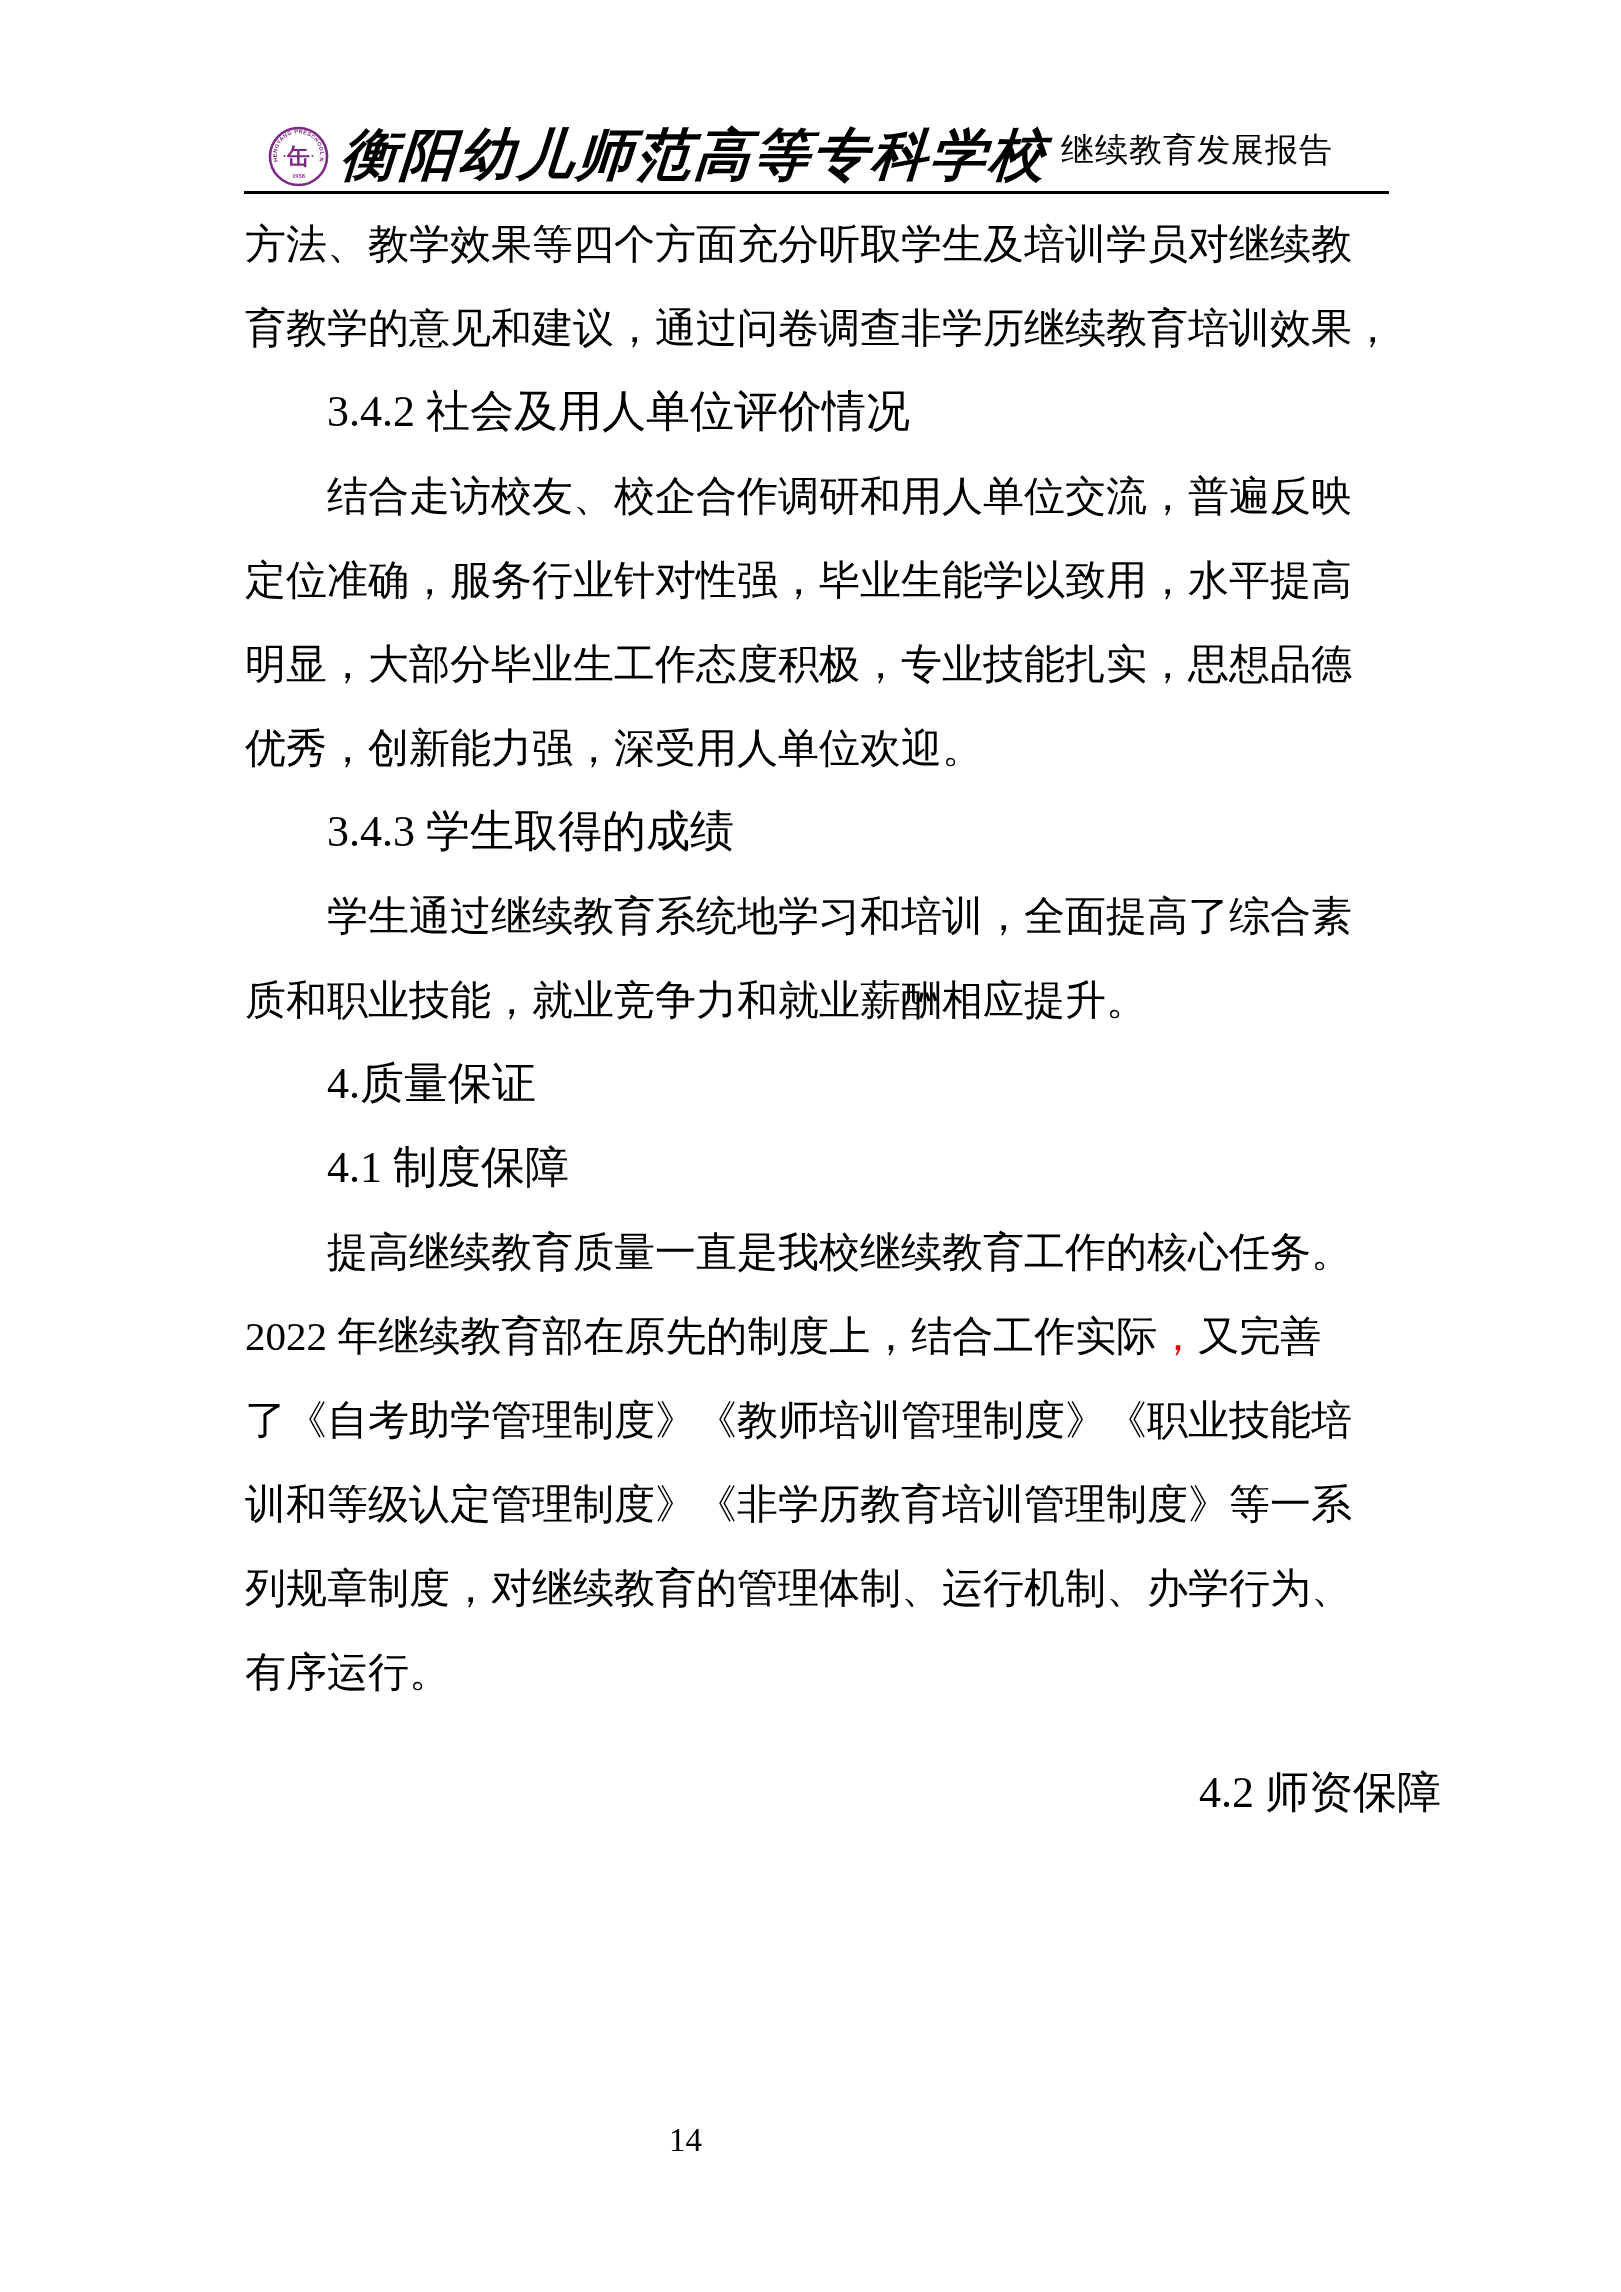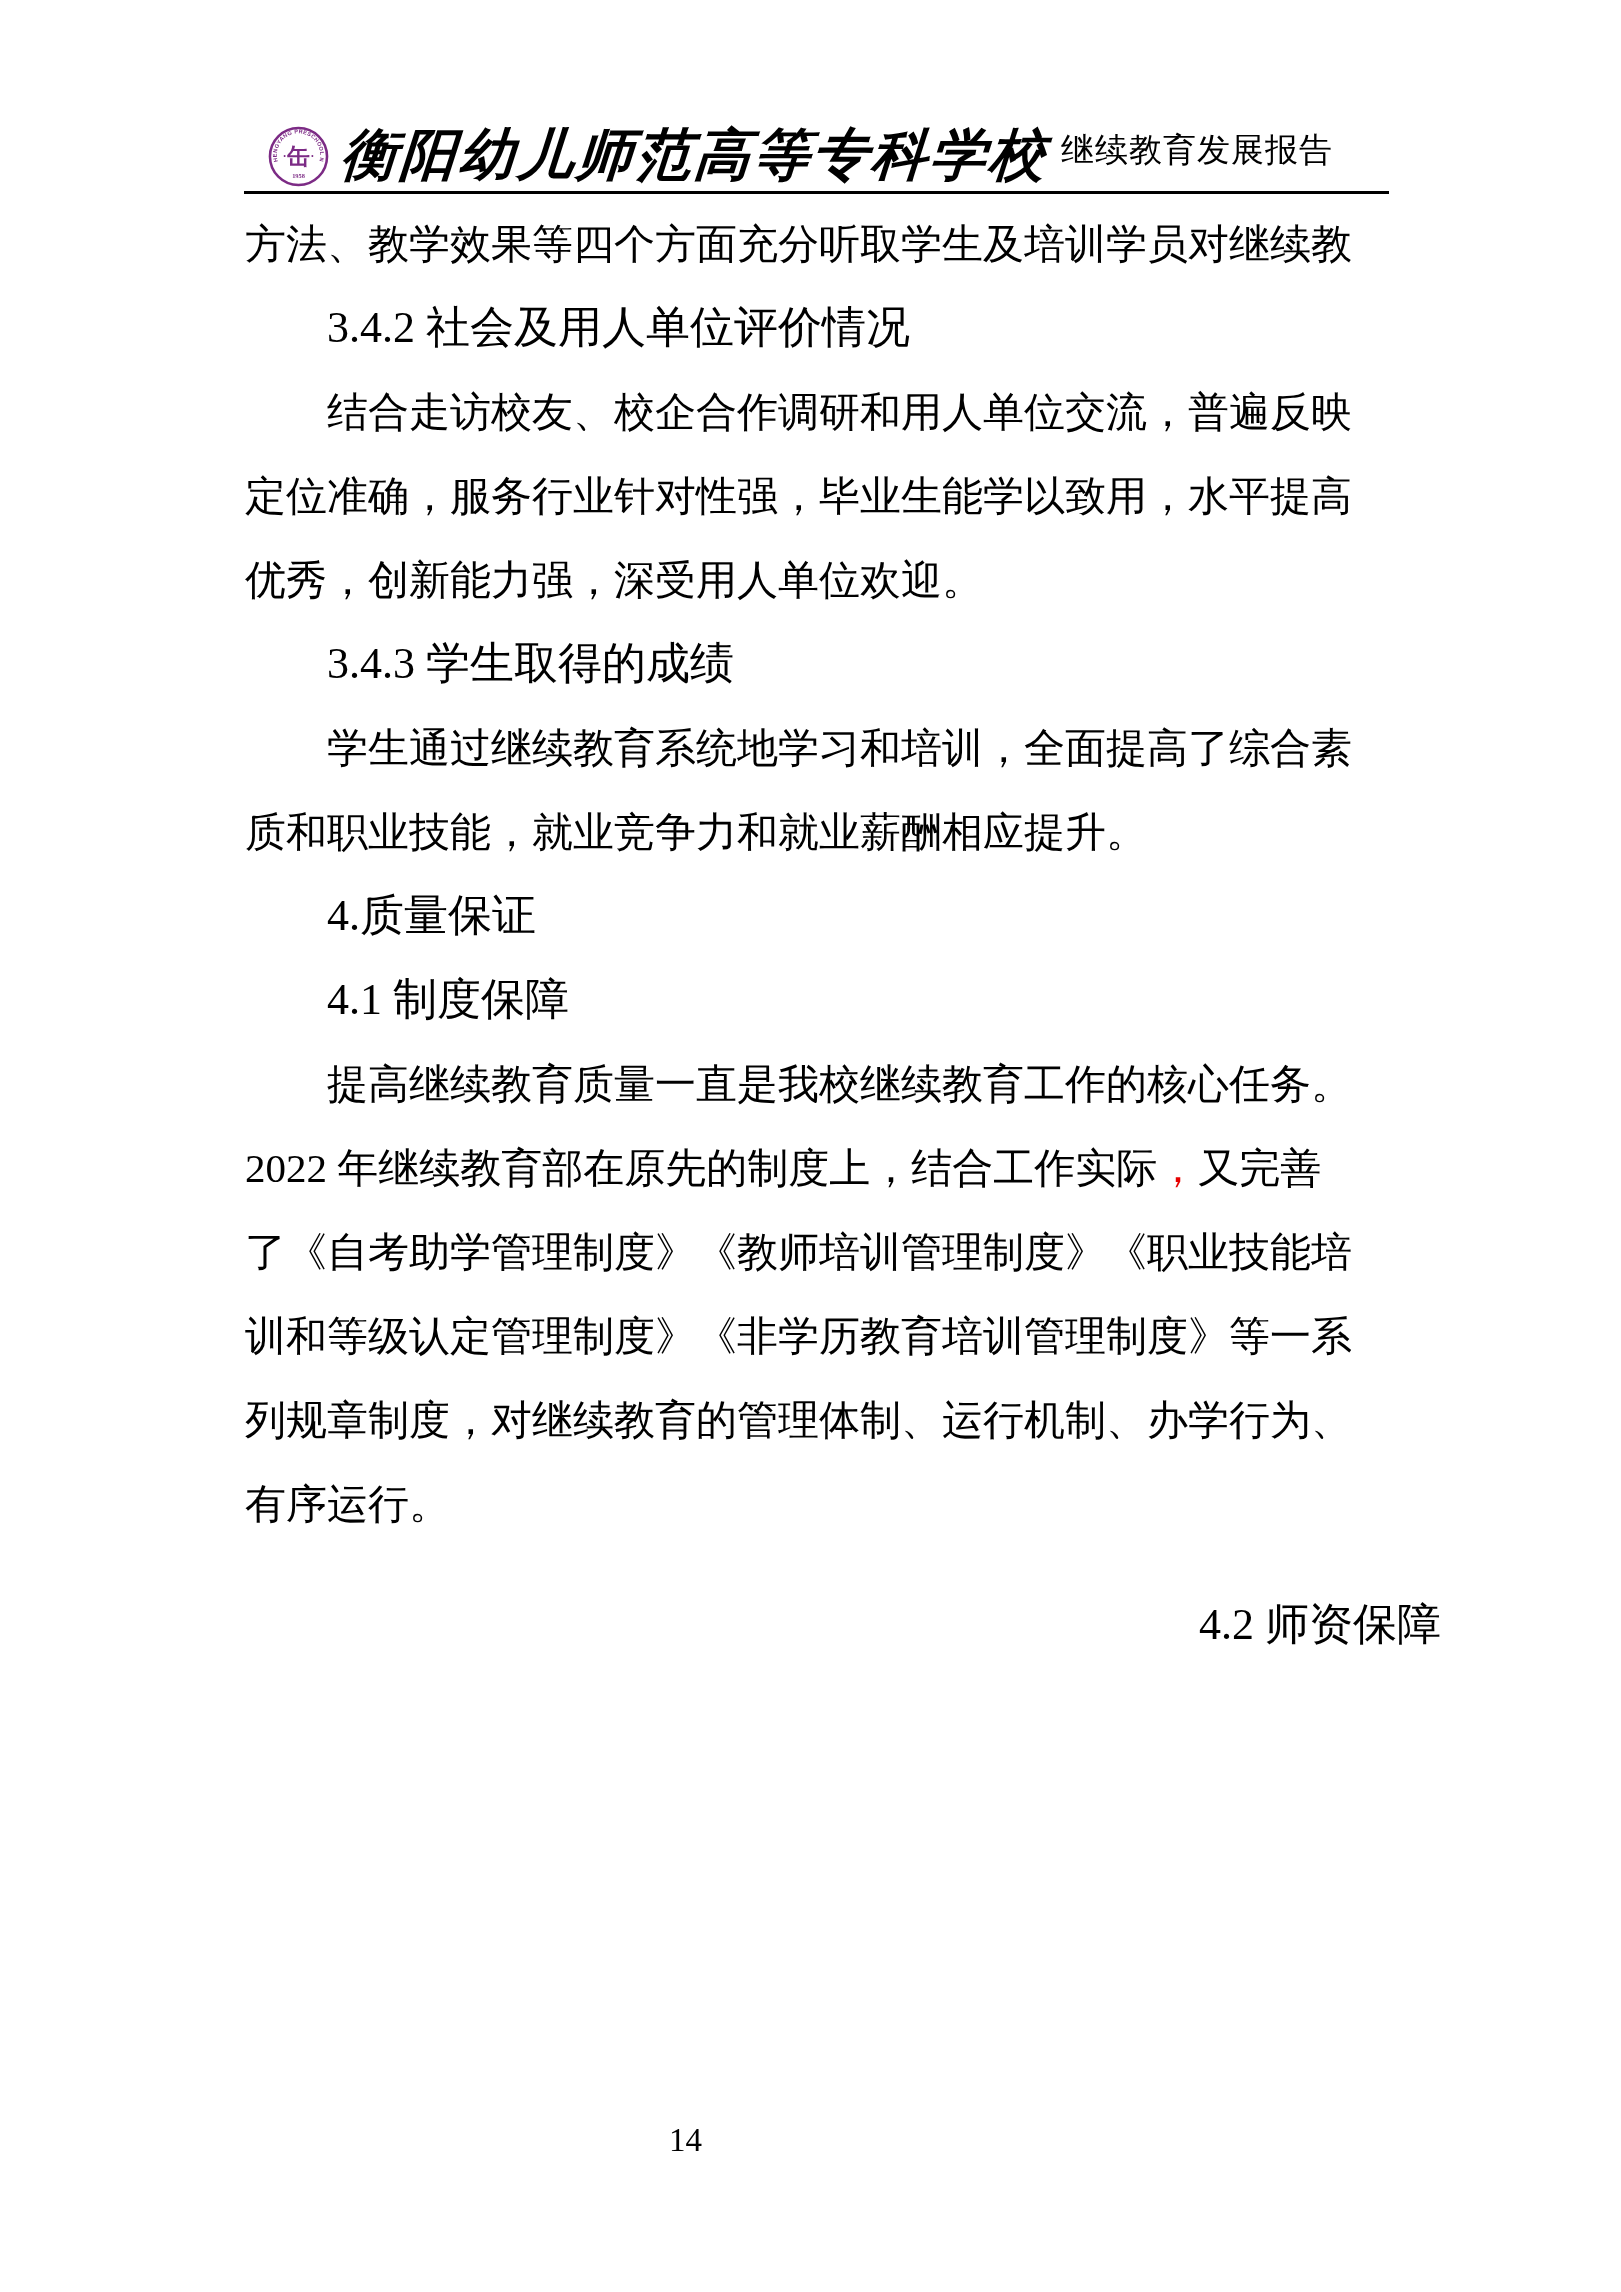--- a/index.html
+++ b/index.html
@@ -62,23 +62,25 @@
   </svg>
 
   <div class="hdr-school">衡阳幼儿师范高等专科学校</div>
 
   <div class="hdr-title">继续教育发展报告</div>
 
   <div class="hdr-rule"></div>
 
   <div class="body-lines">
       <div class="line body"><span>方法、教学效果等四个方面充分听取学生及培训学员对继续教</span></div>
+      <div class="line body"><span>育教学的意见和建议，通过问卷调查非学历继续教育培训效果，</span></div>
       <div class="line heading indent"><span>3.4.2 社会及用人单位评价情况</span></div>
       <div class="line body indent"><span>结合走访校友、校企合作调研和用人单位交流，普遍反映</span></div>
       <div class="line body"><span>定位准确，服务行业针对性强，毕业生能学以致用，水平提高</span></div>
+      <div class="line body"><span>明显，大部分毕业生工作态度积极，专业技能扎实，思想品德</span></div>
       <div class="line body"><span>优秀，创新能力强，深受用人单位欢迎。</span></div>
       <div class="line heading indent"><span>3.4.3 学生取得的成绩</span></div>
       <div class="line body indent"><span>学生通过继续教育系统地学习和培训，全面提高了综合素</span></div>
       <div class="line body"><span>质和职业技能，就业竞争力和就业薪酬相应提升。</span></div>
       <div class="line heading indent"><span>4.质量保证</span></div>
       <div class="line heading indent"><span>4.1 制度保障</span></div>
       <div class="line body indent"><span>提高继续教育质量一直是我校继续教育工作的核心任务。</span></div>
       <div class="line body"><span>2022 年继续教育部在原先的制度上，结合工作实际</span><span style="color: rgb(230, 0, 0);">，</span><span>又完善</span></div>
       <div class="line body"><span>了《自考助学管理制度》《教师培训管理制度》《职业技能培</span></div>
       <div class="line body"><span>训和等级认定管理制度》《非学历教育培训管理制度》等一系</span></div>

